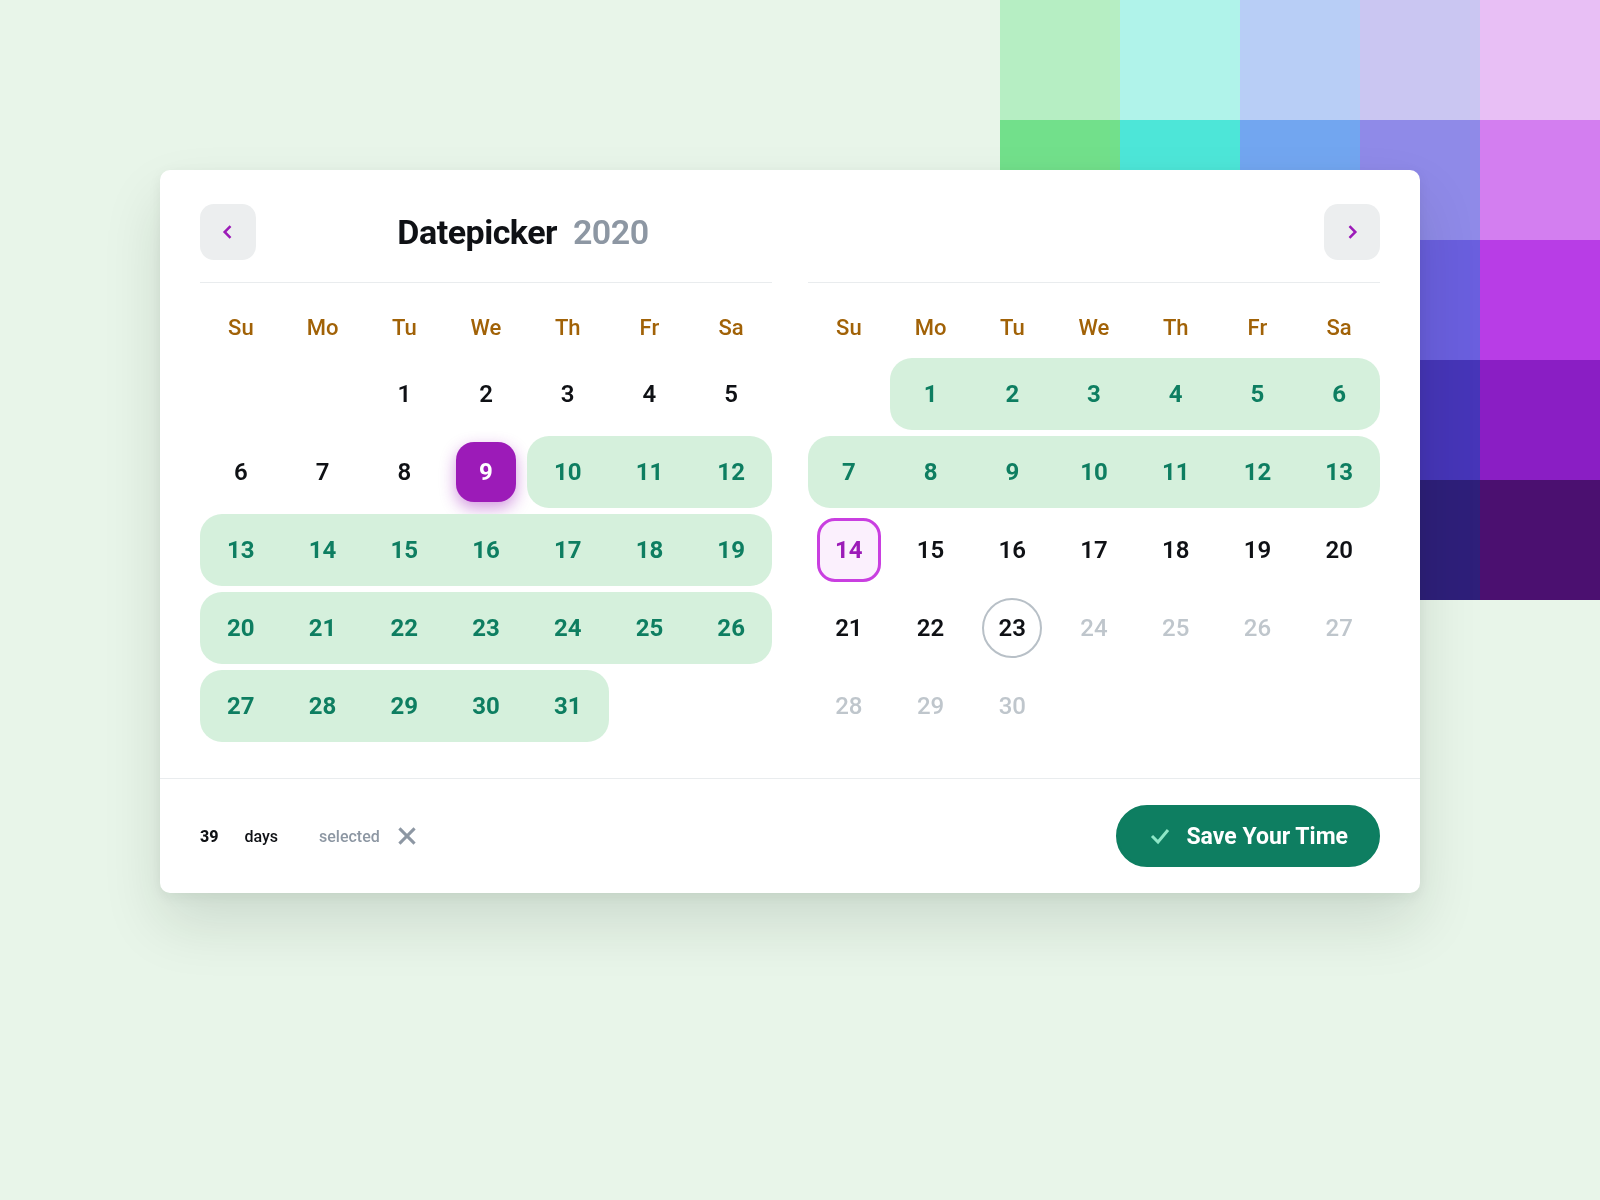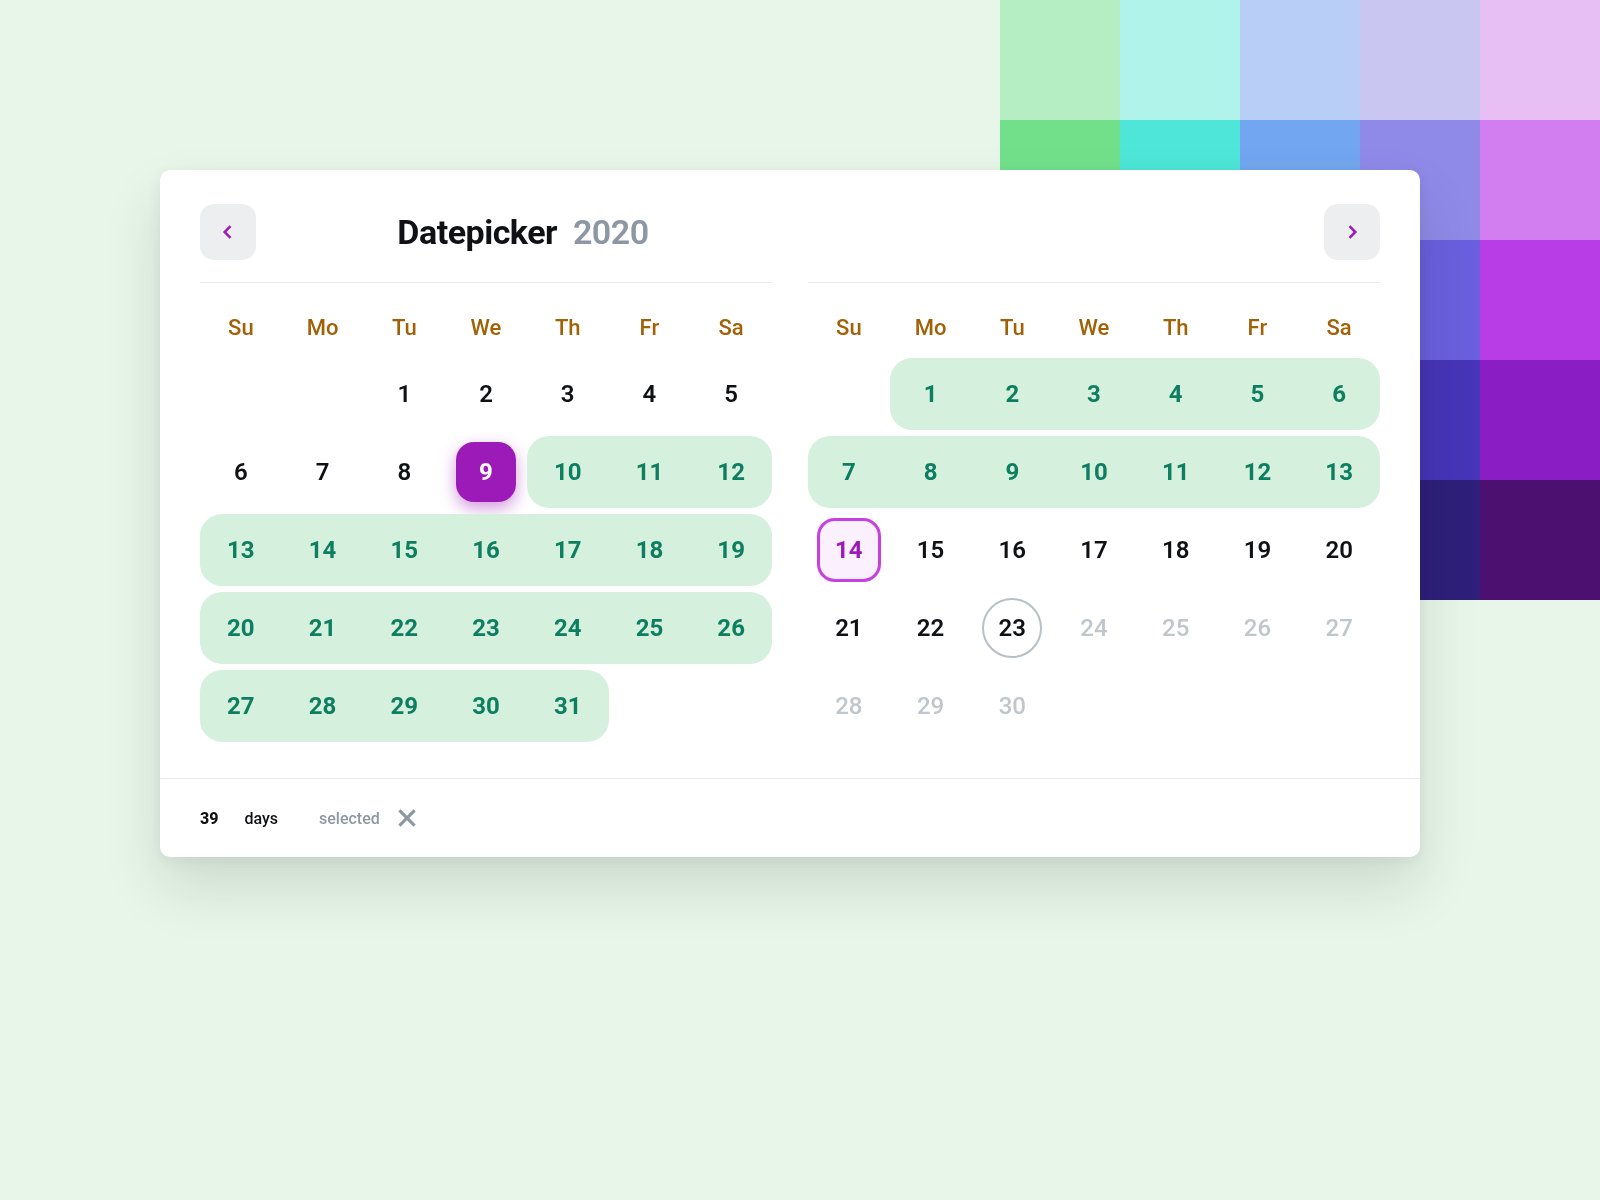--- a/index.html
+++ b/index.html
@@ -403,14 +403,20 @@
       <span class="u">days</span>
       <span class="s">selected</span>
       <span class="clear">
         <svg viewBox="0 0 24 24">
             <line x1="5" y1="5" x2="19" y2="19"></line>
             <line x1="19" y1="5" x2="5" y2="19"></line>
           </svg>
       </span>
     </div>
     <div class="spacer"></div>
+    <div class="btn primary">
+      <svg viewBox="0 0 24 24">
+          <polyline points="4 12 10 18 20 6"></polyline>
+        </svg>
+      <span>Save Your Time</span>
+    </div>
   </div>
 </div>
 
 </body></html>

